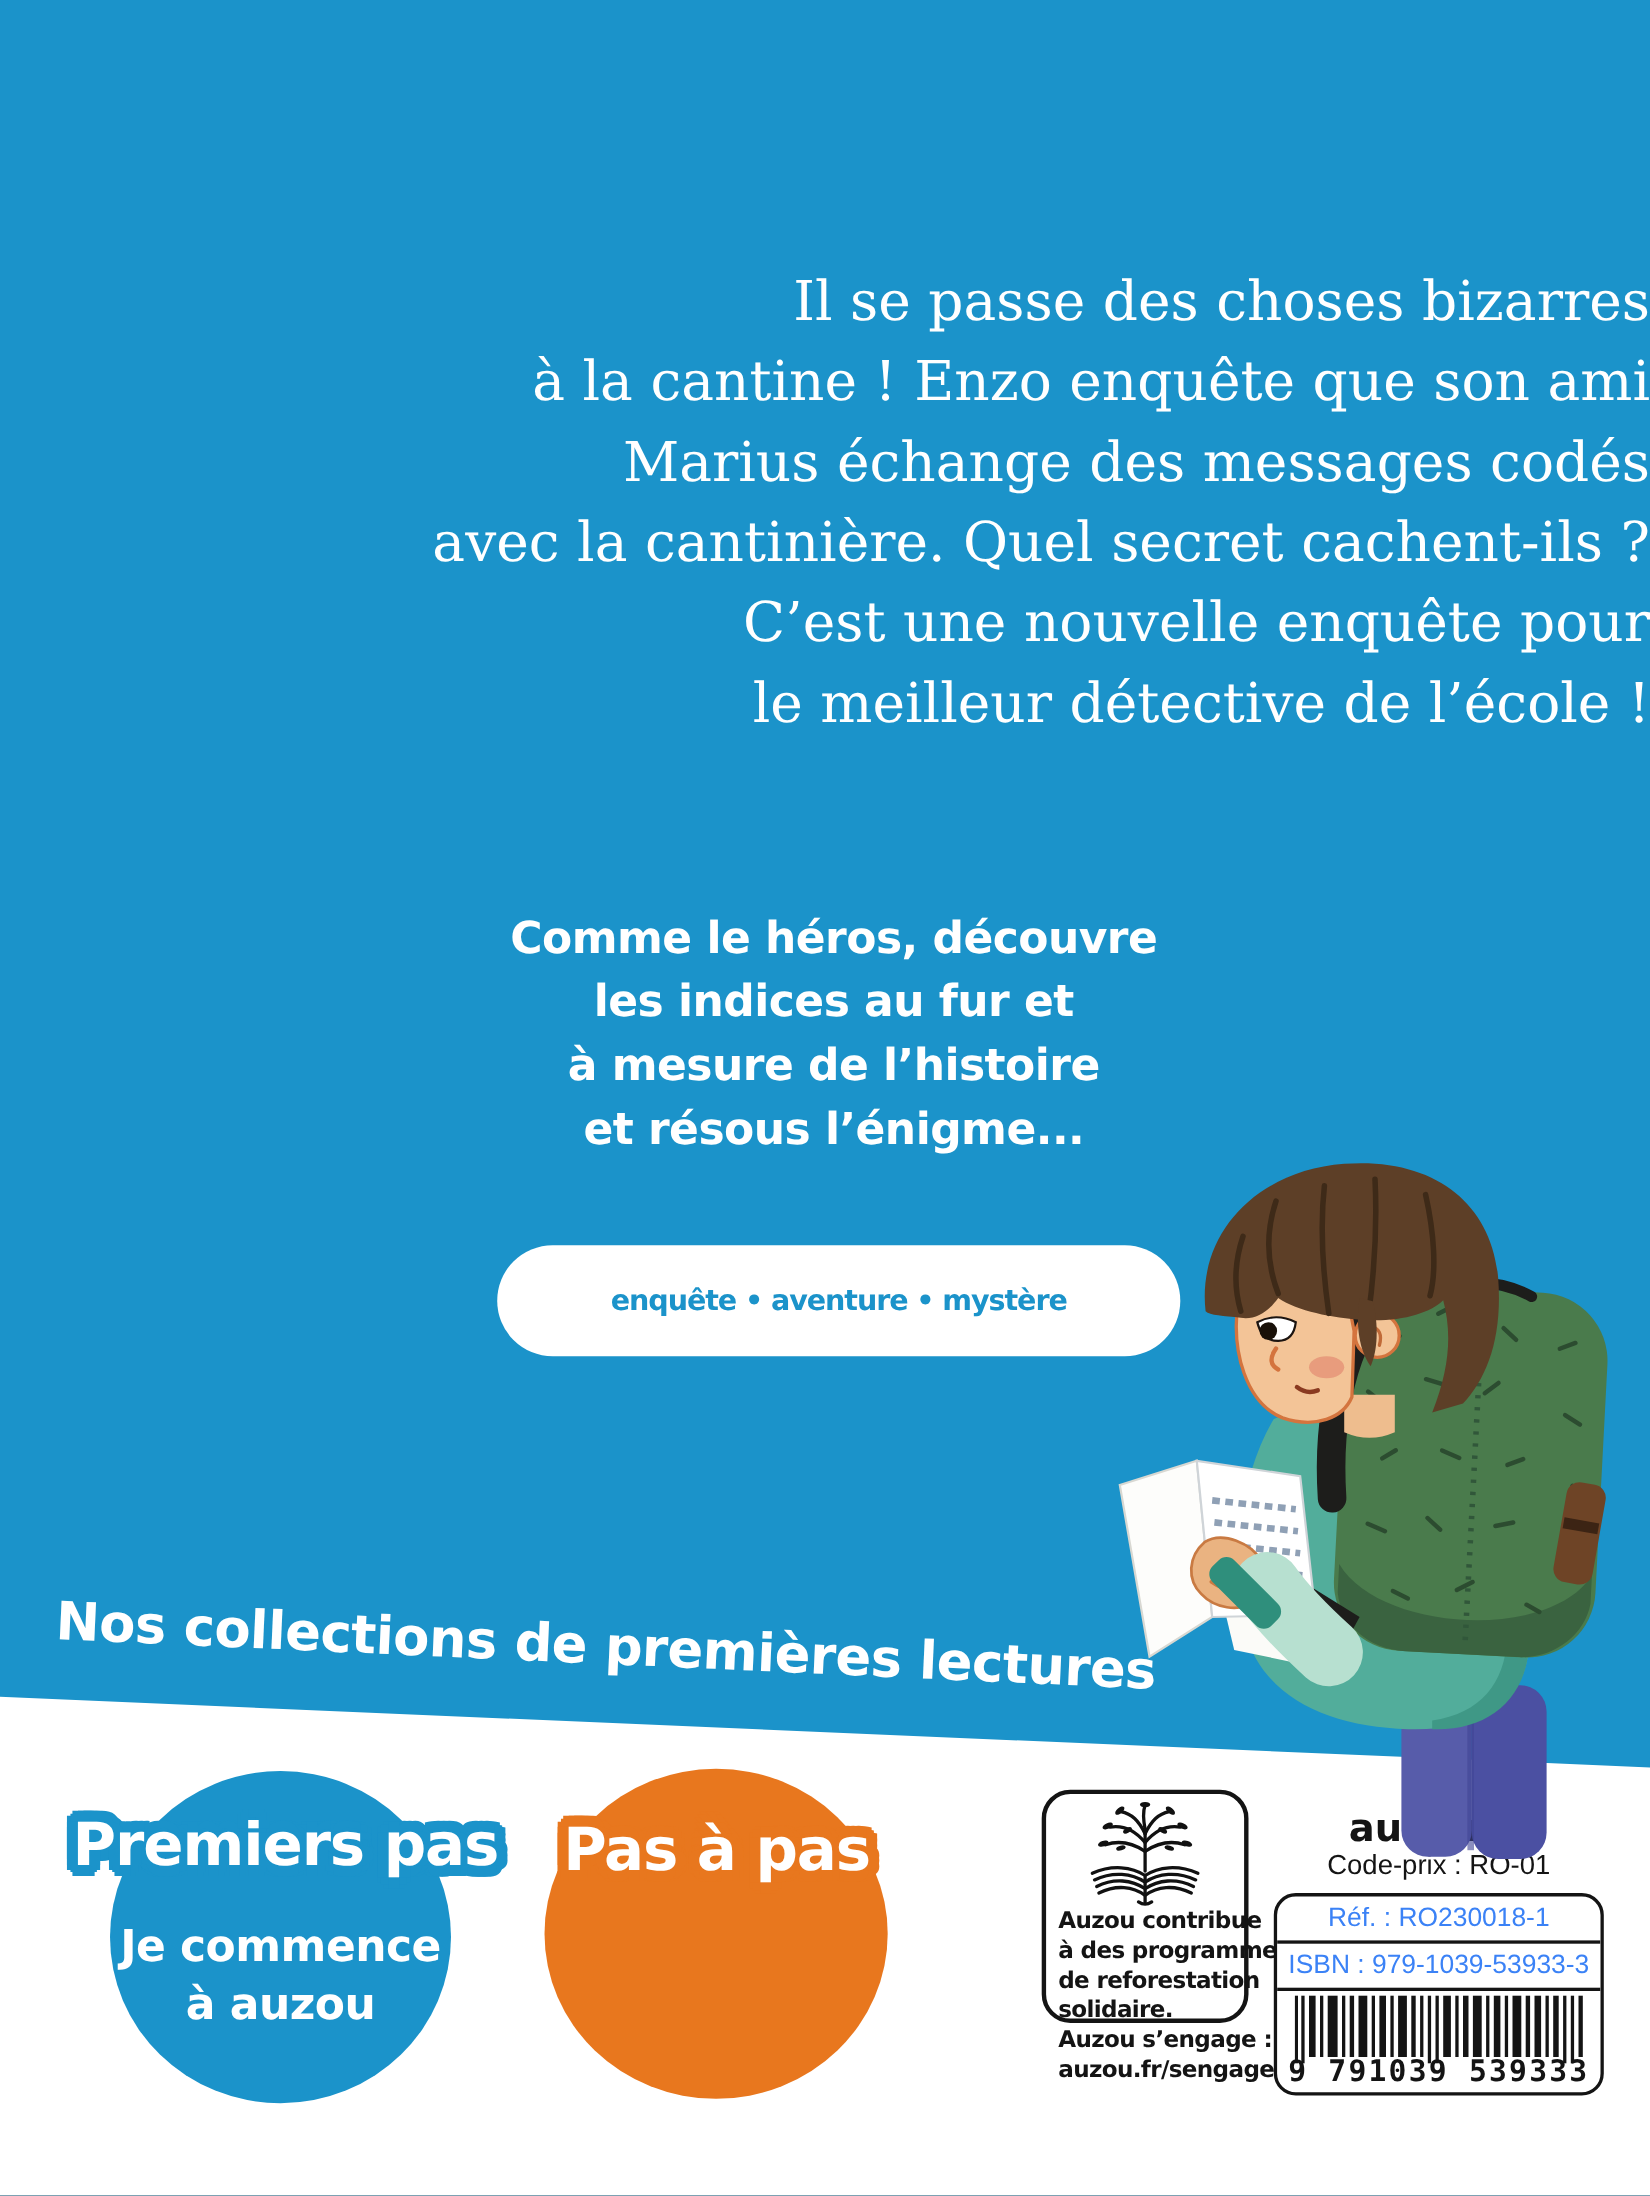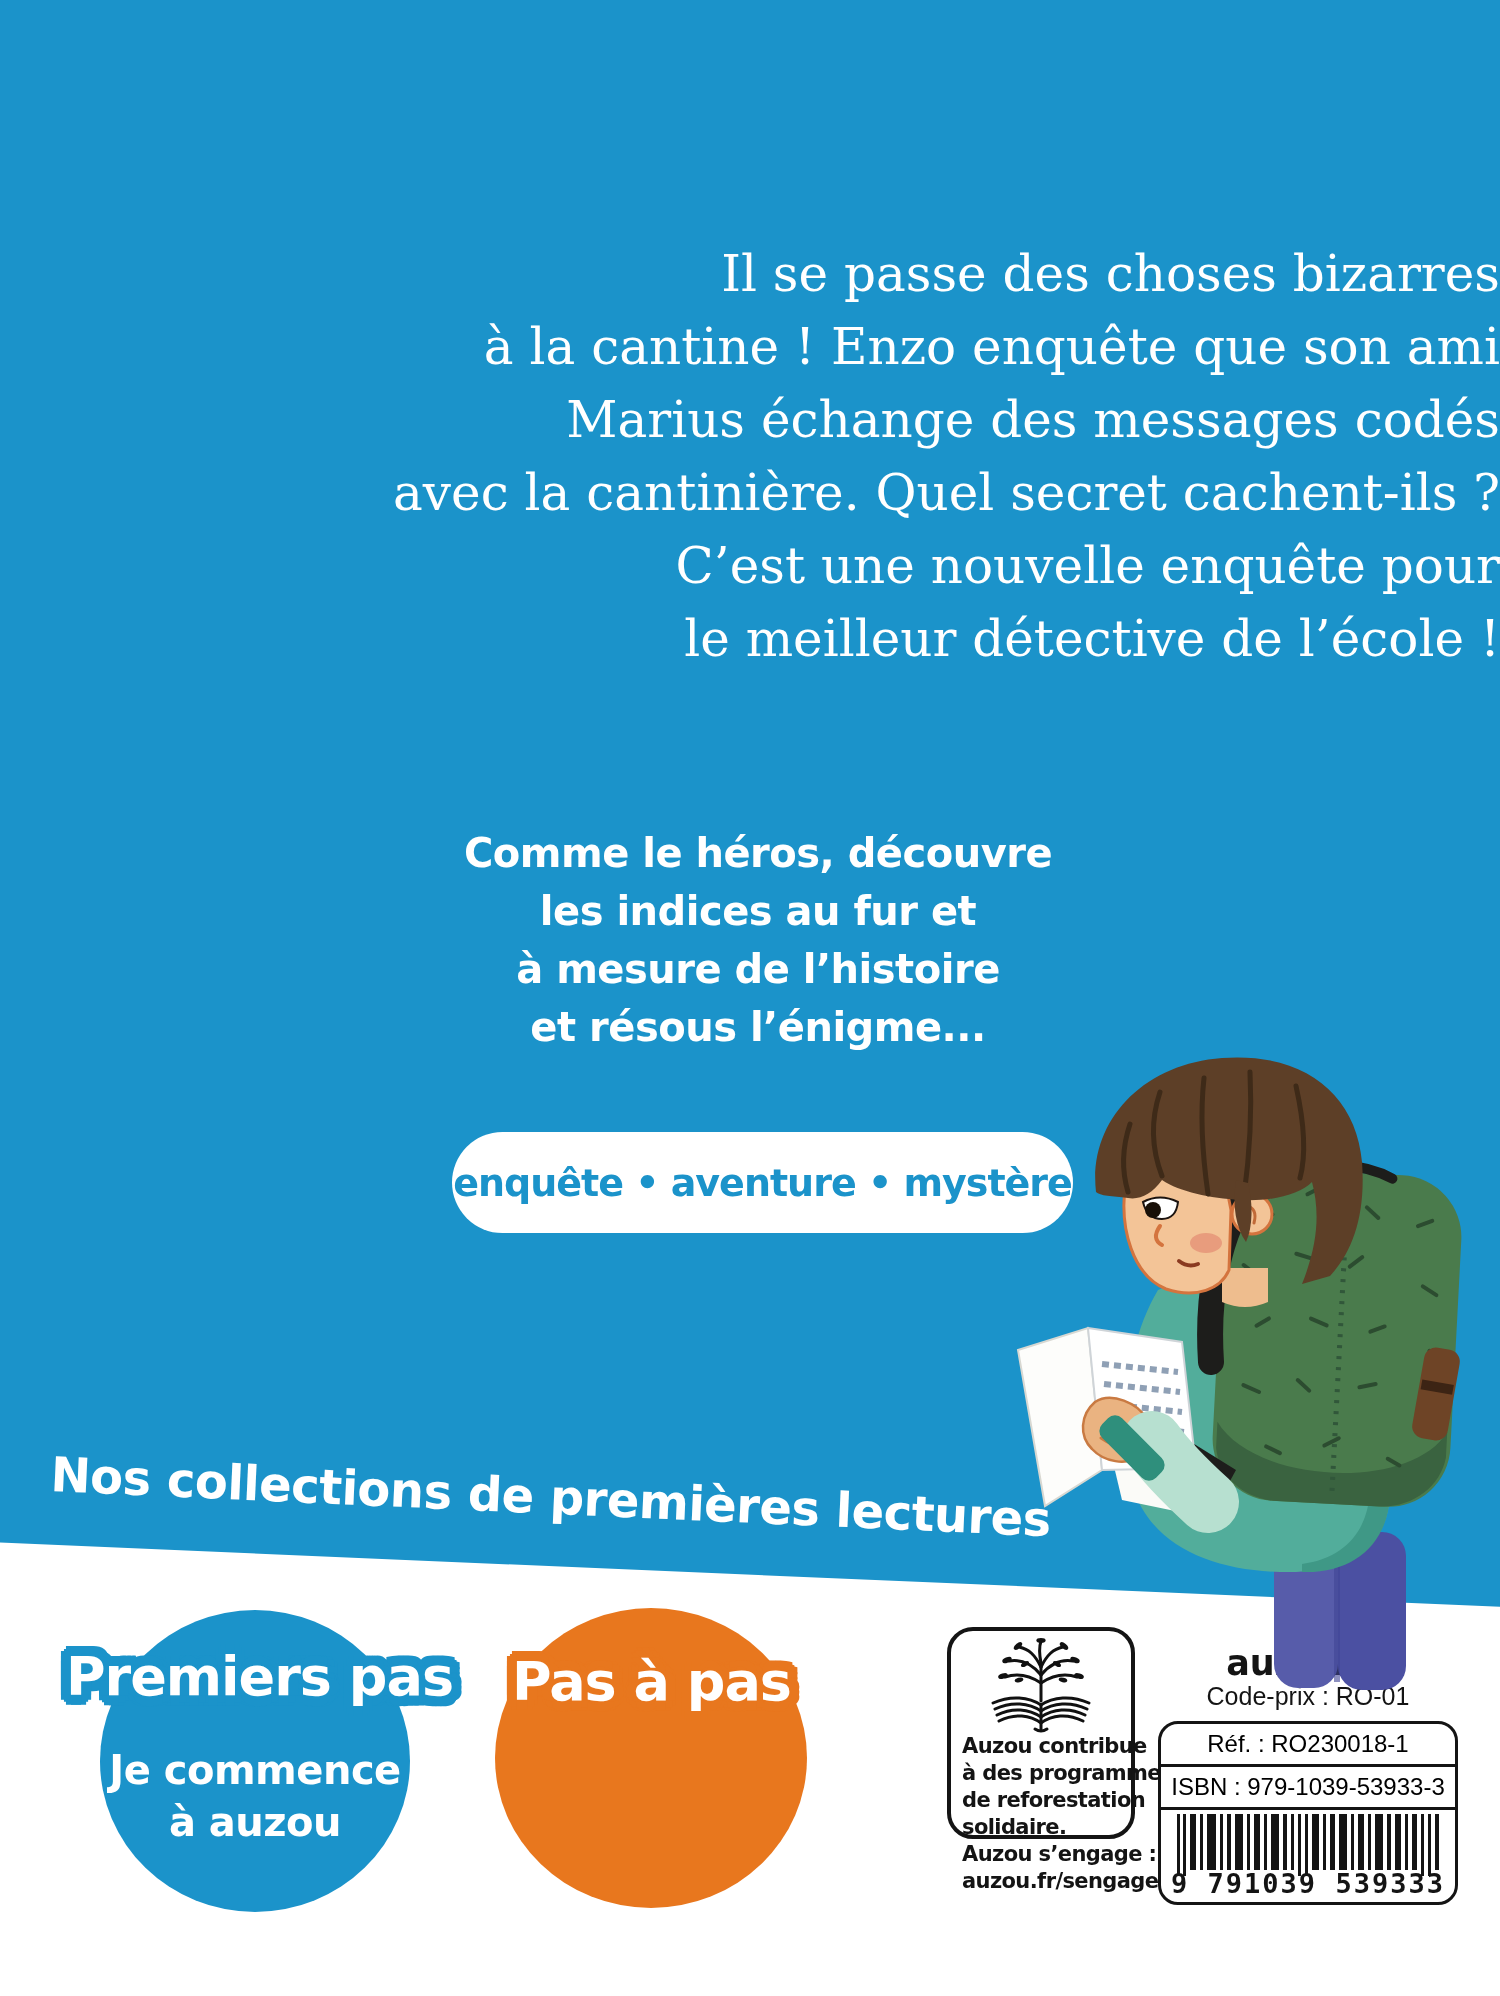--- a/index.html
+++ b/index.html
@@ -11,21 +11,21 @@
   .blurb{left:0;top:238px;width:1500px;text-align:right;color:#ffffff;
          font-family:"DejaVu Serif",serif;font-size:50px;line-height:73px;font-weight:400;}
 
   
   .tagline{left:8px;top:824px;width:1500px;text-align:center;color:#ffffff;
            font-weight:700;font-size:40px;line-height:58px;letter-spacing:-0.5px;}
 
   
   .pill{left:452px;top:1132px;width:621px;height:101px;background:#ffffff;border-radius:54px;
         display:flex;align-items:center;justify-content:center;}
-  .pill span{color:#1b93ca;font-weight:700;font-size:38px;letter-spacing:-1px;white-space:nowrap;}
+  .pill span{color:#1b93ca;font-weight:700;font-size:26px;letter-spacing:-1px;white-space:nowrap;}
 
   
   .white-band{left:-60px;top:1540px;width:1760px;height:640px;background:#ffffff;
               transform:rotate(2.45deg);transform-origin:0 0;}
 
   
   .collections-heading{left:52px;top:1446px;color:#ffffff;font-weight:700;font-size:48px;
                        letter-spacing:-0.5px;white-space:nowrap;
                        transform:rotate(2.6deg);transform-origin:0 0;}
 
@@ -60,21 +60,21 @@
               font-size:21px;line-height:27px;letter-spacing:-0.6px;white-space:nowrap;}
 
   
   .site{left:1158px;top:1643px;width:300px;text-align:center;color:#141414;
         font-weight:800;font-size:35px;}
   .code-prix{left:1158px;top:1682px;width:300px;text-align:center;color:#141414;
              font-family:"Liberation Sans",sans-serif;font-size:25px;}
   .barcode-box{left:1158px;top:1721px;width:300px;height:184px;border:3px solid #141414;
                border-radius:20px;background:#fff;box-sizing:border-box;overflow:hidden;}
   .bc-row{height:40px;display:flex;align-items:center;justify-content:center;
-          border-bottom:3px solid #141414;color:#000000;
+          border-bottom:3px solid #141414;color:#3b82f6;
           font-family:"Liberation Sans",sans-serif;font-size:24px;}
   .bc-bars{display:block;margin:4px auto 0 auto;}
   .bc-digits{text-align:center;color:#141414;font-family:"DejaVu Sans Mono",monospace;
              font-weight:700;font-size:27px;letter-spacing:2px;margin-top:-8px;position:relative;}
 
   
   .boy{left:1000px;top:1030px;}
 </style>
 </head>
 <body>

